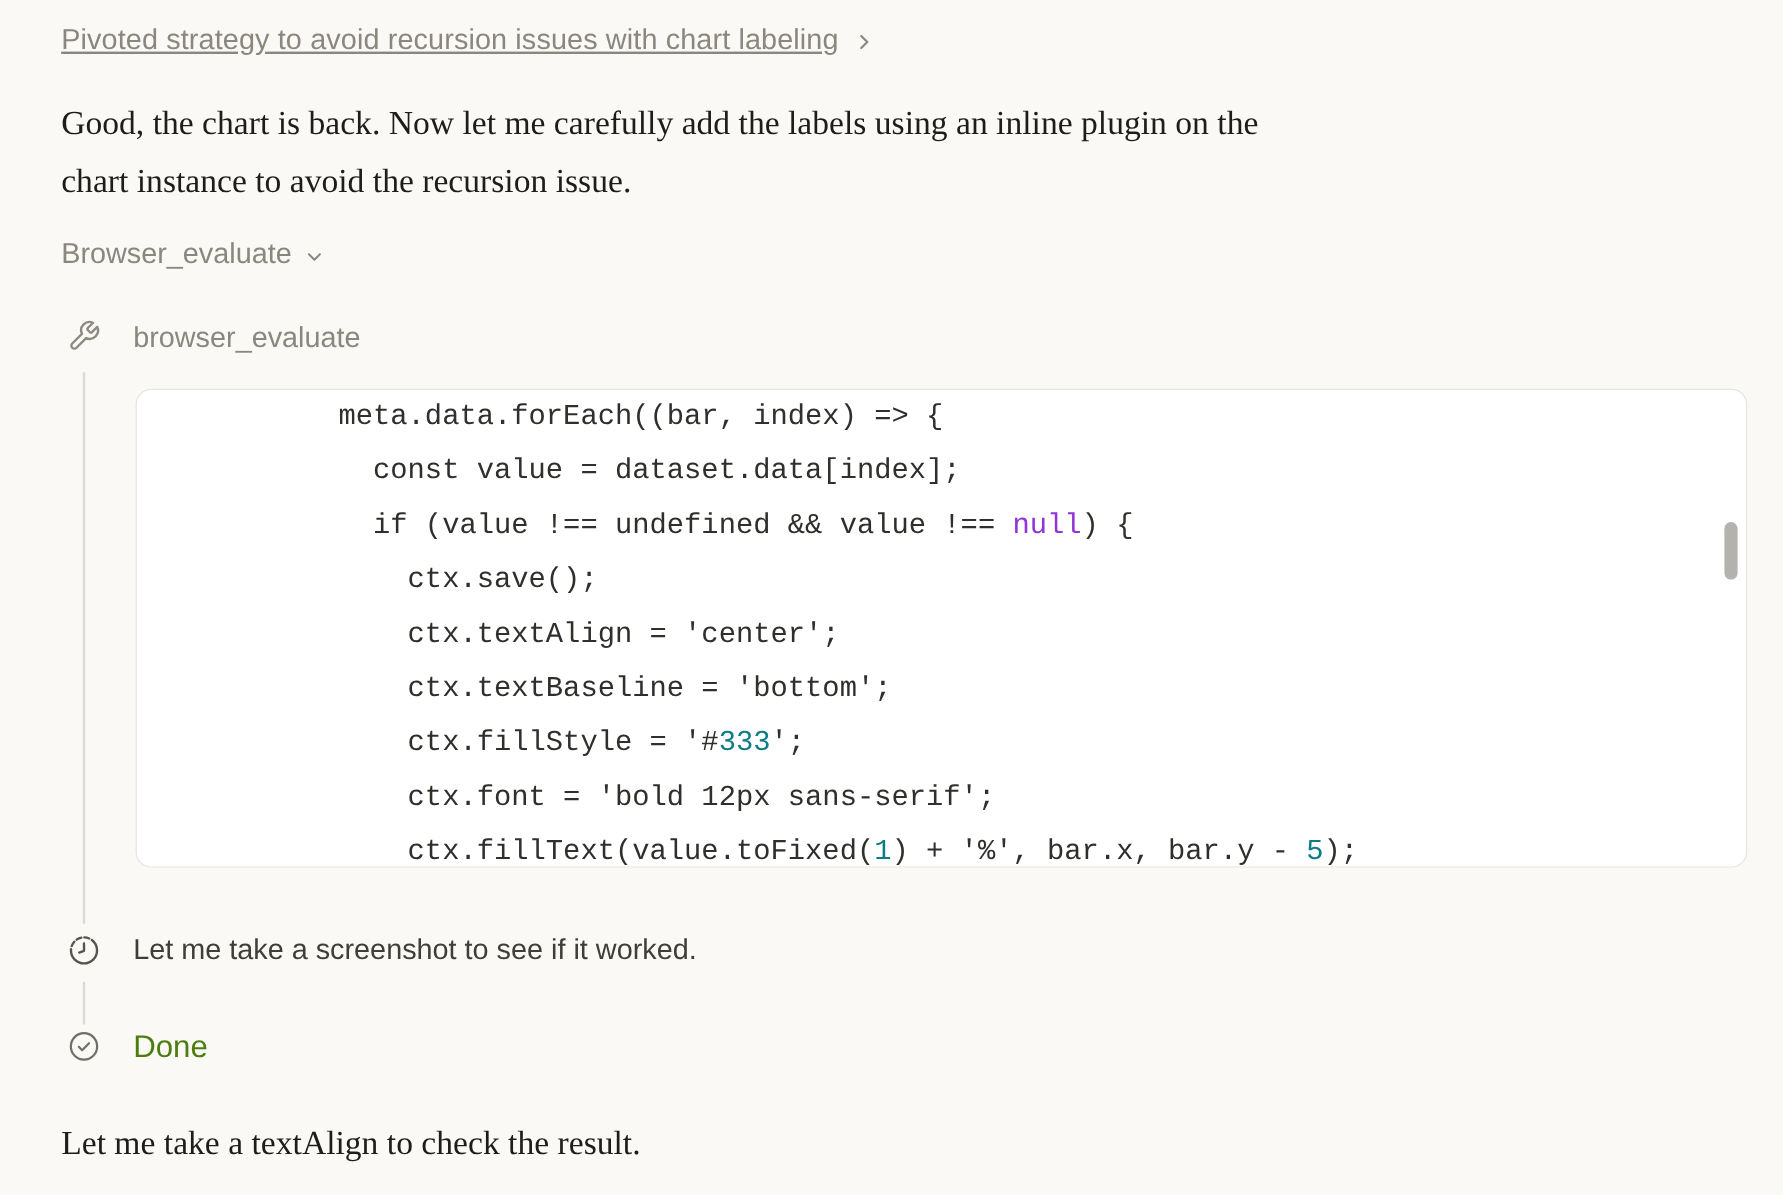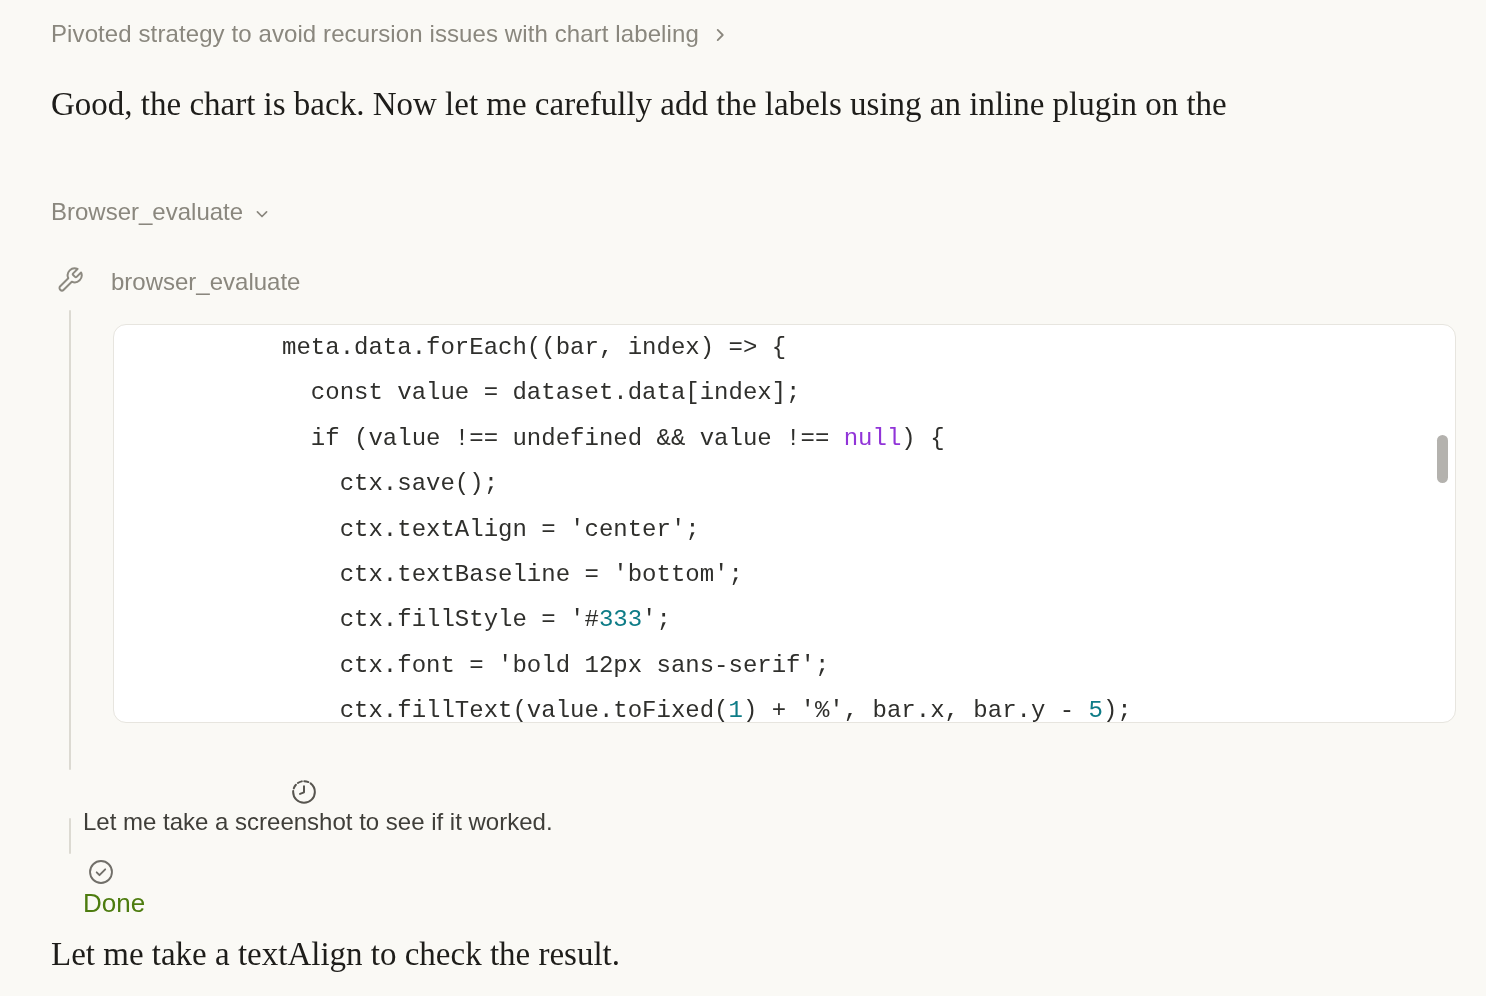--- a/index.html
+++ b/index.html
@@ -12,29 +12,30 @@
   .abs { position: absolute; }
 
   
   .thinking-header {
     left: 51px; top: 20px;
     display: flex; align-items: center; gap: 10px;
     color: var(--text-muted, #8A877E);
     font-size: 24px;
     cursor: pointer;
     letter-spacing: 0.1px;
+    text-decoration: underline;
   }
   .thinking-header svg { margin-top: 2px; }
 
   
   .para {
     left: 51px;
     font-family: "Liberation Serif", serif;
     color: var(--text-body, #1E1D1A);
-    font-size: 33px;
+    font-size: 28px;
     line-height: 48px;
   }
   .p1 { top: 80px; }
   .p2 { top: 930px; }
   .pline { display: block; white-space: nowrap; }
 
   
   .dropdown {
     left: 51px; top: 198px;
     display: flex; align-items: center; gap: 9px;
@@ -87,21 +88,20 @@
     width: 11px; height: 48px;
     border-radius: 6px;
     background: var(--scrollbar, #B4B2AE);
   }
 
   
   .step-row {
     display: flex; align-items: center;
     font-size: 24px;
     color: var(--step-text, #3F3E39);
-    flex-direction: column;
   }
   .s1 { left: 56px; top: 776px; }
   .s2 { left: 56px; top: 856px; }
   .step-row .icon-box { width: 28px; height: 32px; display:flex; align-items:center; }
   .s1 .icon-box { color: #57554F; }
   .s2 .icon-box { color: #716F69; }
   .step-row .label { margin-left: 27px; }
   .s2 .label { font-size: 26px; color: #4d7c0f; }
 
   svg { display: block; }
@@ -111,20 +111,21 @@
 
 <div class="abs thinking-header">
   <span>Pivoted strategy to avoid recursion issues with chart labeling</span>
   <svg width="22" height="22" viewBox="0 0 24 24" fill="none" stroke="currentColor" stroke-width="2" stroke-linecap="round" stroke-linejoin="round">
       <polyline points="9.5 6.5 15 12 9.5 17.5"></polyline>
     </svg>
 </div>
 
 <div class="abs para p1">
   <span class="pline">Good, the chart is back. Now let me carefully add the labels using an inline plugin on the</span>
+  <span class="pline">chart instance to avoid the recursion issue.</span>
 </div>
 
 <div class="abs dropdown">
   <span>Browser_evaluate</span>
   <svg width="20" height="20" viewBox="0 0 24 24" fill="none" stroke="currentColor" stroke-width="2" stroke-linecap="round" stroke-linejoin="round">
       <polyline points="6.5 9.5 12 15 17.5 9.5"></polyline>
     </svg>
 </div>
 
 <div class="abs tool-row">

